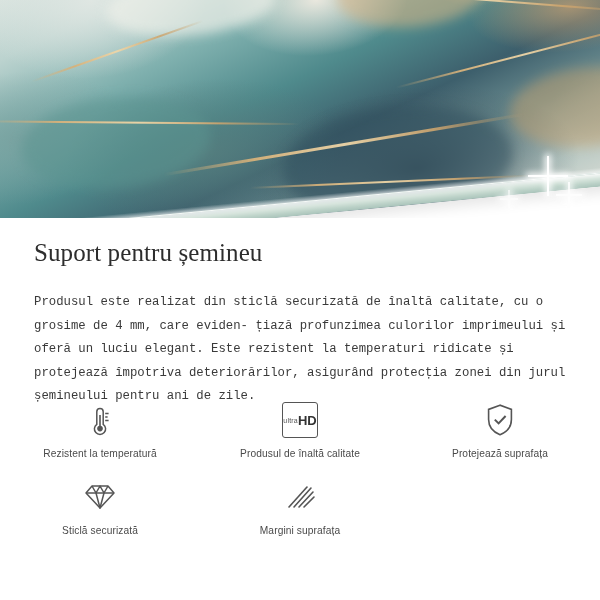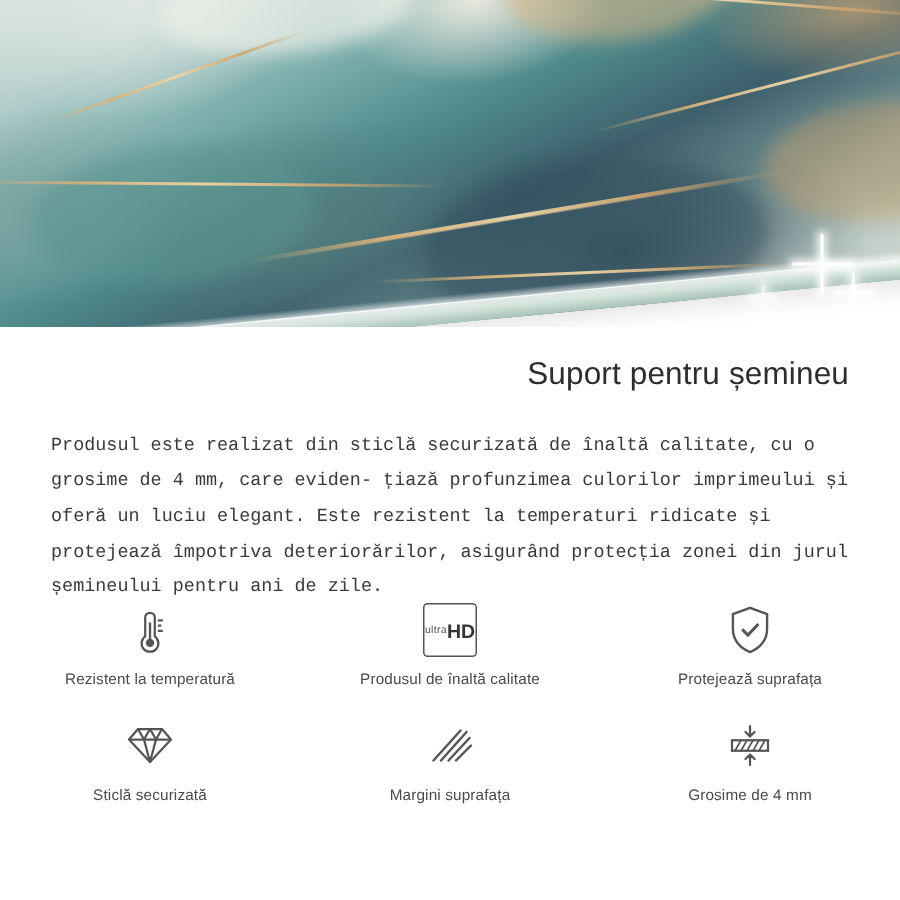--- a/index.html
+++ b/index.html
@@ -124,27 +124,26 @@
   .content {
     position: absolute;
     left: 0;
     top: 218px;
     width: 600px;
     padding: 0 34px;
     box-sizing: border-box;
   }
   h1.title {
     margin: 18px 0 0 0;
-    font-family: Liberation Sans, sans-serif;
+    font-family: Liberation Serif, serif;
     font-weight: 400;
-    font-size: 21px;
+    font-size: 25px;
     line-height: 1.32;
     color: #2d2d2d;
     letter-spacing: 0.1px;
-    text-align: right;
   }
   h1.title .line {
     display: block;
   }
   p.body {
     margin: 22px 0 0 0;
     font-size: 12.3px;
     line-height: 1.92;
     color: #3a3a3a;
     max-width: 536px;
@@ -288,26 +287,15 @@
         <svg width="36" height="34" viewBox="0 0 36 34" fill="none" stroke="#555" stroke-width="1.6" stroke-linecap="round">
           <path d="M7 27L25 7"></path>
           <path d="M12 27L29 8"></path>
           <path d="M17 27L31 12"></path>
           <path d="M22 27L32 17"></path>
         </svg>
       </div>
       <div class="feature-label">Margini suprafața</div>
     </div>
 
-    <div class="feature">
-      <div class="feature-icon">
-        <svg width="38" height="36" viewBox="0 0 38 36" fill="none" stroke="#555" stroke-width="1.5" stroke-linecap="round">
-          <path d="M19 5v7M19 12l-3-3M19 12l3-3"></path>
-          <rect x="7" y="14.5" width="24" height="7" stroke="#555"></rect>
-          <path d="M9 21.5l4-7M13 21.5l4-7M17 21.5l4-7M21 21.5l4-7M25 21.5l4-7" stroke-width="1.1"></path>
-          <path d="M19 31v-7M19 24l-3 3M19 24l3 3"></path>
-        </svg>
-      </div>
-      <div class="feature-label">Grosime de 4 mm</div>
-    </div>
 
   </div>
 </div>
 
 </body></html>

